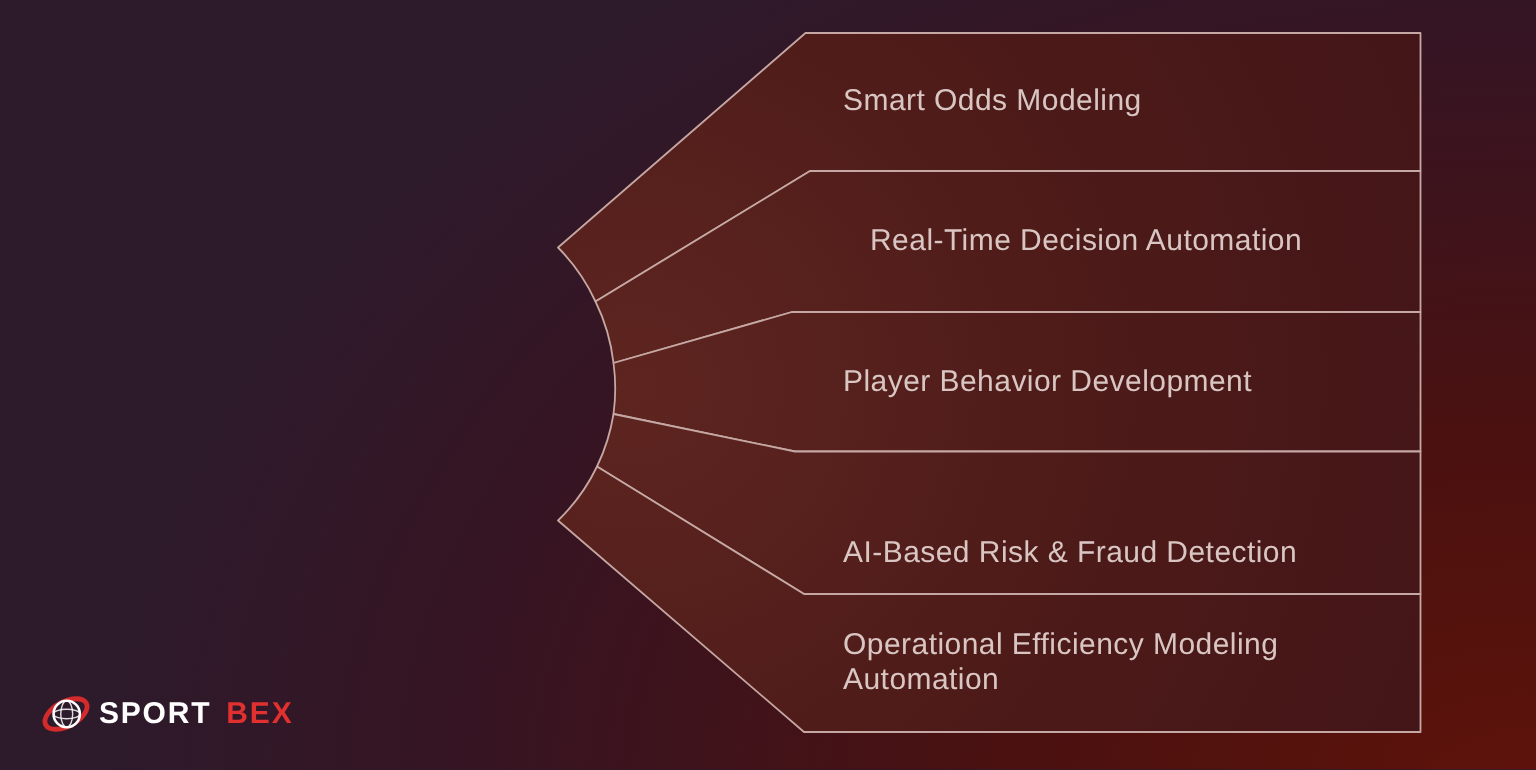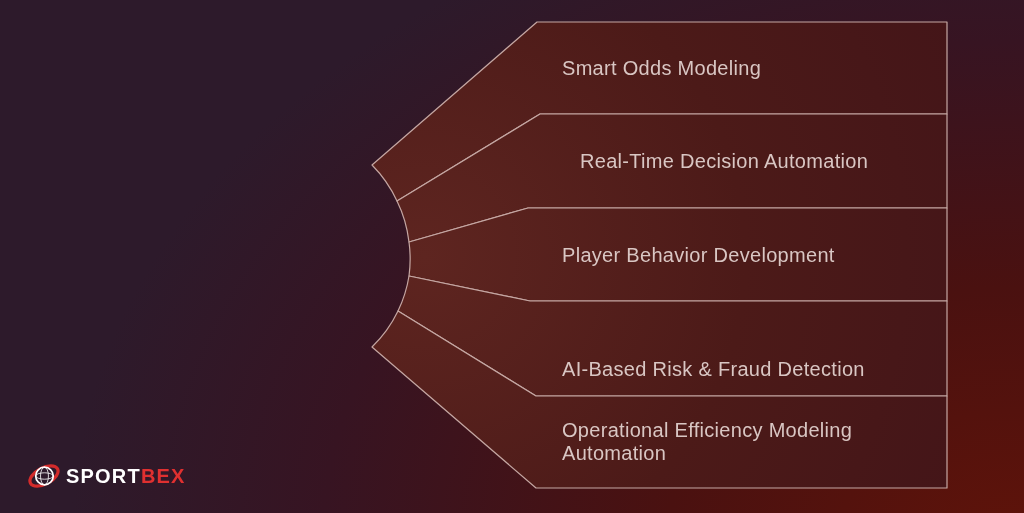--- a/index.html
+++ b/index.html
@@ -47,21 +47,21 @@
   .seg-label.l5{top:442px;width:320px;}
   .logo{
     position:absolute;left:27px;top:459px;height:34px;
     display:flex;align-items:center;gap:5px;
   }
   .logo-icon{width:34px;height:34px;display:block;}
   .logo-text{
     font-size:20px;font-weight:700;letter-spacing:1.2px;
     color:var(--title-text);white-space:nowrap;
   }
-  .logo-text .brand2{color:var(--brand-red);}
+  .logo-text .brand2{color:var(--brand-red);margin-left:10px;}
 </style>
 </head>
 <body>
 
 <div class="stage">
 
   <svg class="fan-svg" viewBox="0 0 1024 513" aria-hidden="true">
     <defs>
       <radialGradient id="panelGrad" gradientUnits="userSpaceOnUse" cx="425" cy="257" r="640">
         <stop offset="0" stop-color="#5e2520"></stop>

